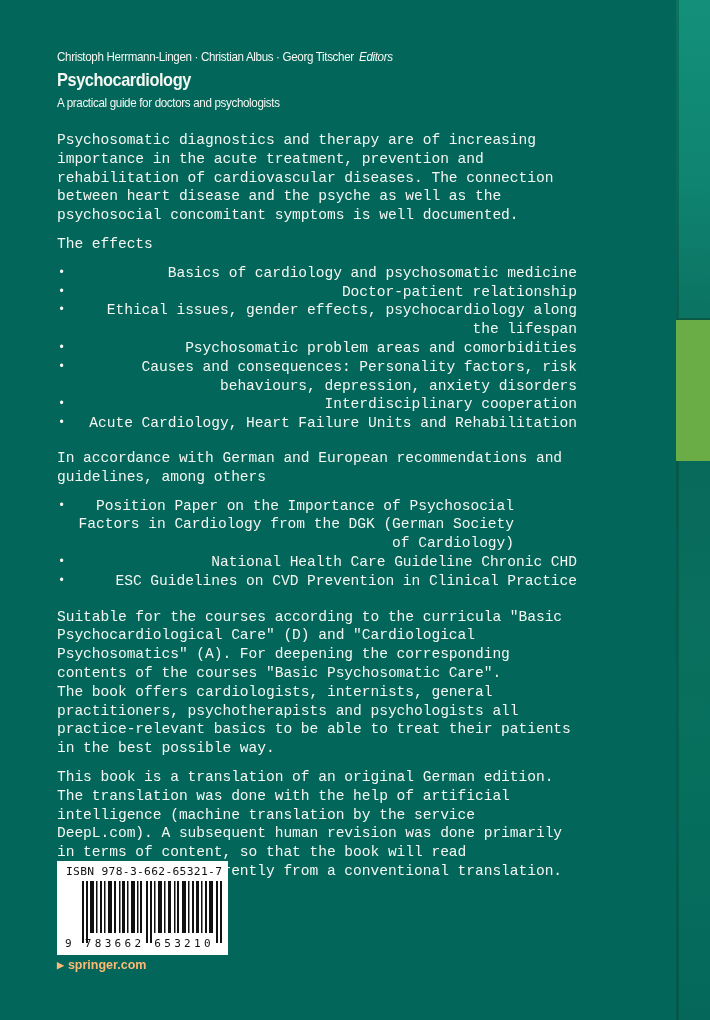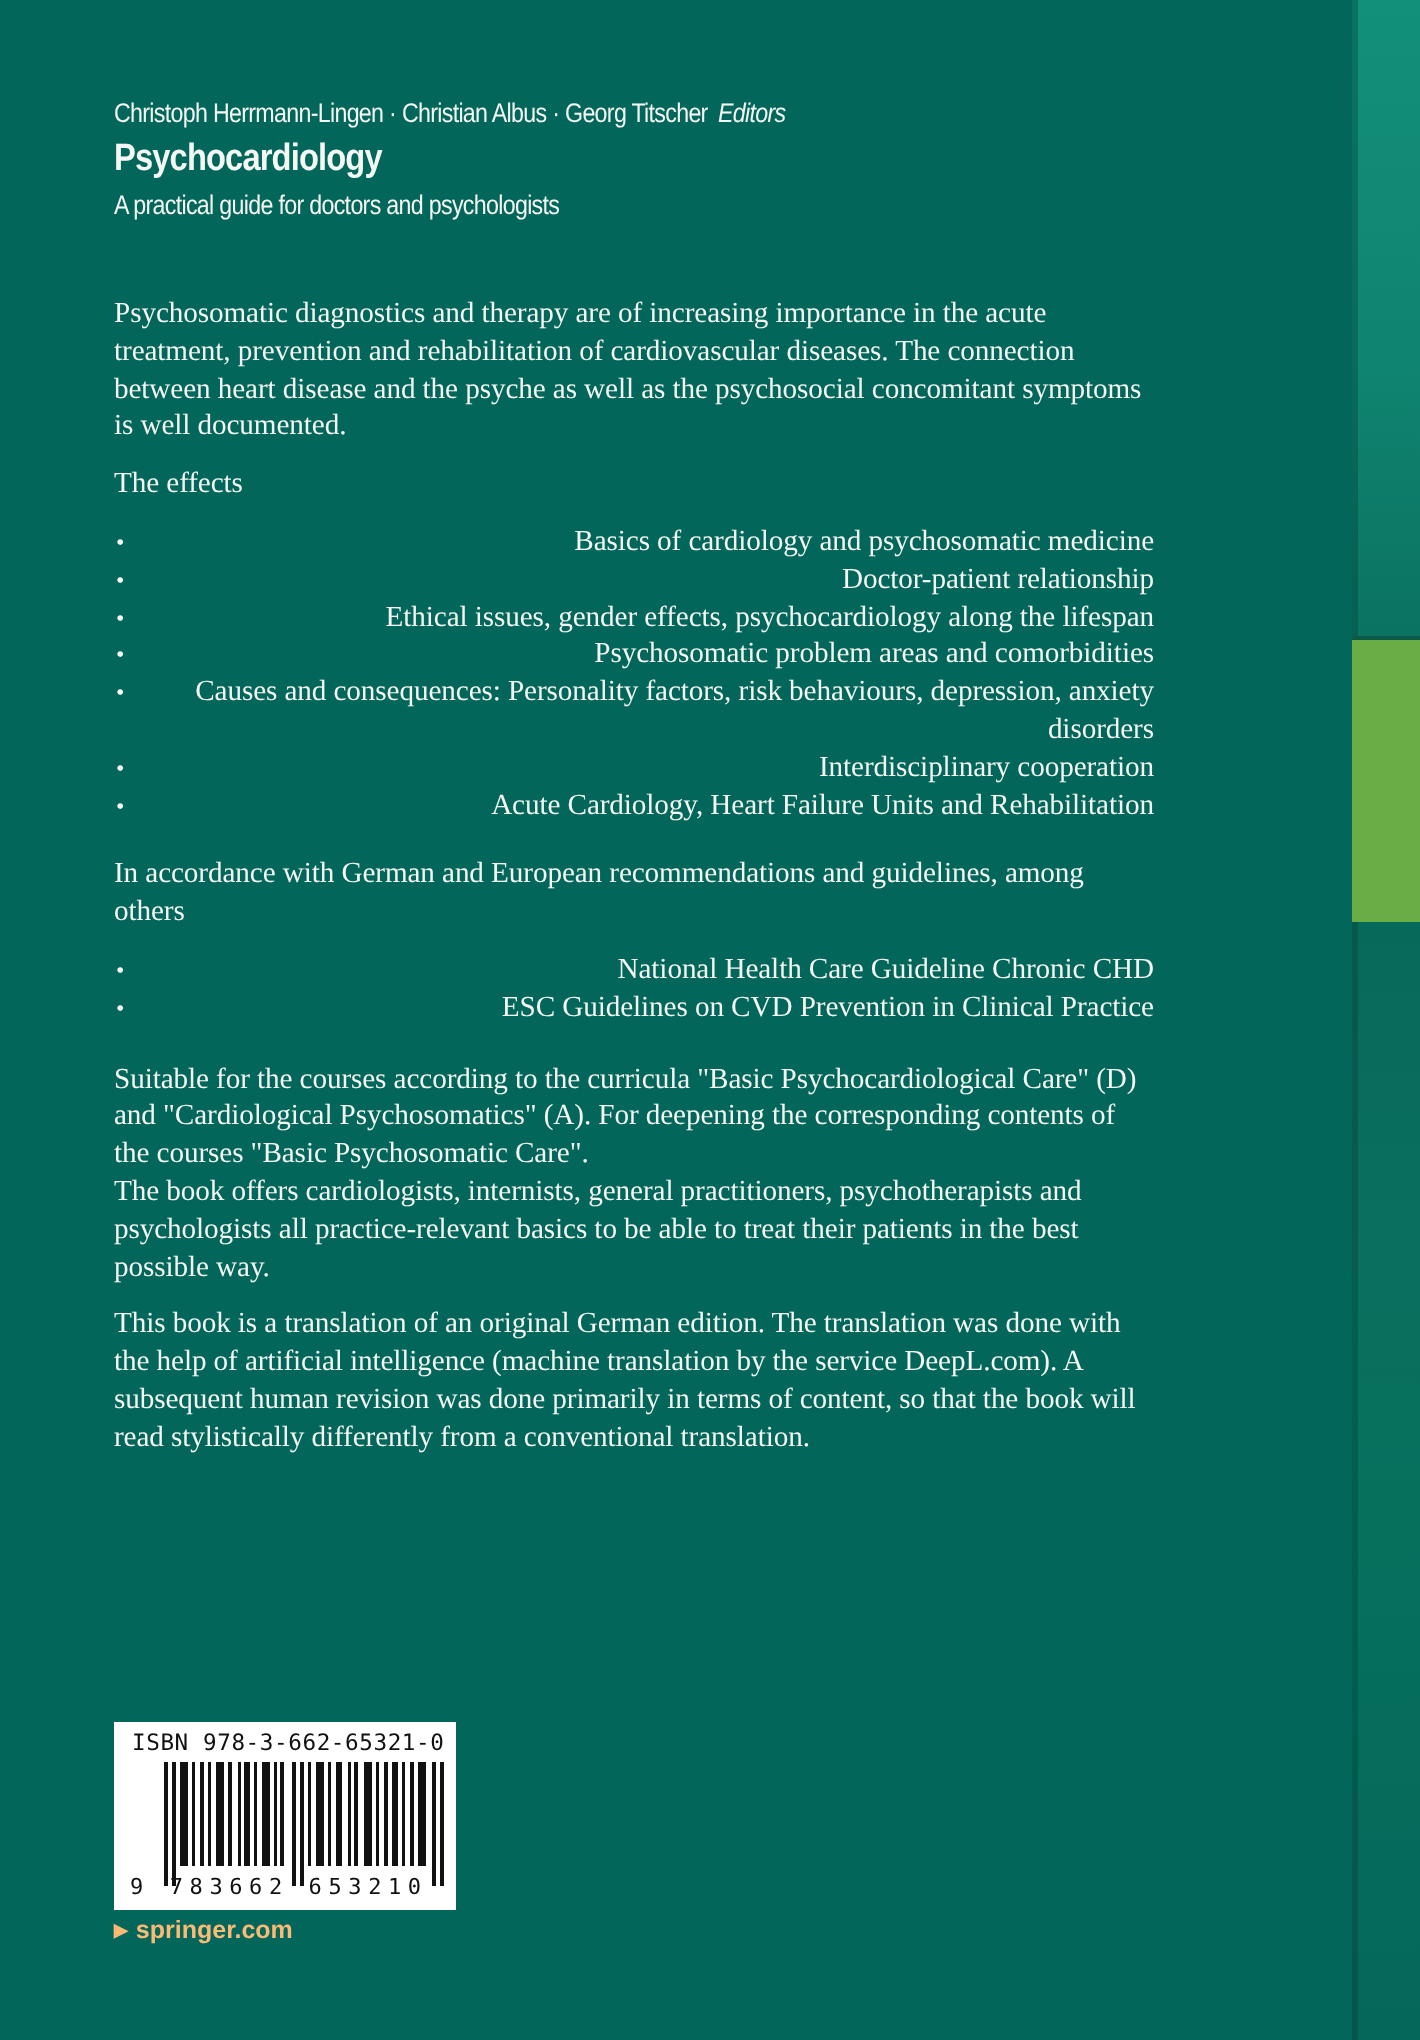--- a/index.html
+++ b/index.html
@@ -21,22 +21,22 @@
     background: #6aad46;
     box-shadow: 0 -2px 0 #0b5a48;
   }
   .header { position: absolute; left: 57px; top: 48px; font-family: "Liberation Sans", sans-serif; }
   .authors { font-size: 13.5px; letter-spacing: -0.4px; transform: scaleX(0.86); transform-origin: left; white-space: nowrap; line-height: 17px; }
   .authors .role { font-style: italic; margin-left: 6px; }
   .title { font-size: 19px; font-weight: bold; letter-spacing: -0.5px; transform: scaleX(0.86); transform-origin: left; white-space: nowrap; margin-top: 4px; line-height: 22px; }
   .subtitle { font-size: 13.5px; letter-spacing: -0.4px; transform: scaleX(0.86); transform-origin: left; white-space: nowrap; margin-top: 3px; line-height: 17px; }
 
   .body-text {
-    position: absolute; left: 57px; top: 148px; width: 520px;
-    font-family: Liberation Serif, serif; font-size: 14.6px; line-height: 18.8px;
+    position: absolute; left: 57px; top: 131px; width: 520px;
+    font-family: Liberation Mono, monospace; font-size: 14.6px; line-height: 18.8px;
     letter-spacing: -0.05px;
   }
   .body-text p { margin: 0; }
   .body-text .gap { margin-top: 10px; }
   ul.bullets { list-style: none; margin: 10px 0 0 0; padding: 0; text-align: right; }
   ul.bullets li { position: relative; padding-left: 17px; }
   ul.bullets li::before { content: "•"; position: absolute; left: 1px; top: 0; font-size: 12px; }
 
   .barcode-box {
     position: absolute; left: 57px; top: 861px; width: 171px; height: 94px;
@@ -77,30 +77,31 @@
     <li>Basics of cardiology and psychosomatic medicine</li>
     <li>Doctor-patient relationship</li>
     <li>Ethical issues, gender effects, psychocardiology along the lifespan</li>
     <li>Psychosomatic problem areas and comorbidities</li>
     <li><span>Causes and consequences: Personality factors, risk behaviours, depression, anxiety disorders</span></li>
     <li>Interdisciplinary cooperation</li>
     <li>Acute Cardiology, Heart Failure Units and Rehabilitation</li>
   </ul>
   <p class="gap" style="margin-top:16px">In accordance with German and European recommendations and guidelines, among others</p>
   <ul class="bullets">
+    <li style="width:440px">Position Paper on the Importance of Psychosocial Factors in Cardiology from the DGK (German Society of Cardiology)</li>
     <li>National Health Care Guideline Chronic CHD</li>
     <li>ESC Guidelines on  CVD Prevention in Clinical Practice</li>
   </ul>
   <p class="gap" style="margin-top:17px">Suitable for the courses according to the curricula "Basic Psychocardiological Care" (D) and "Cardiological Psychosomatics" (A). For deepening the corresponding contents of the courses "Basic Psychosomatic Care".</p>
   <p>The book offers cardiologists, internists, general practitioners, psychotherapists and psychologists all practice-relevant basics to be able to treat their patients in the best possible way.</p>
   <p class="gap">This book is a translation of an original German edition. The translation was done with the help of artificial intelligence (machine translation by the service DeepL.com). A subsequent human revision was done primarily in terms of content, so that the book will read stylistically differently from a conventional translation.</p>
 </div>
 
 <div class="barcode-box">
-  <div class="isbn">ISBN 978-3-662-65321-0</div>
+  <div class="isbn">ISBN 978-3-662-65321-7</div>
   <svg class="bars" viewBox="0 0 140 62" preserveAspectRatio="none">
     <g fill="#111">
       <rect x="0" y="0" width="2" height="62"></rect>
         <rect x="4" y="0" width="2" height="62"></rect>
       <rect x="8" y="0" width="4" height="52"></rect>
         <rect x="14" y="0" width="1.5" height="52"></rect>
       <rect x="18" y="0" width="2" height="52"></rect>
         <rect x="22" y="0" width="1.5" height="52"></rect>
       <rect x="26" y="0" width="4" height="52"></rect>
         <rect x="32" y="0" width="2" height="52"></rect>

